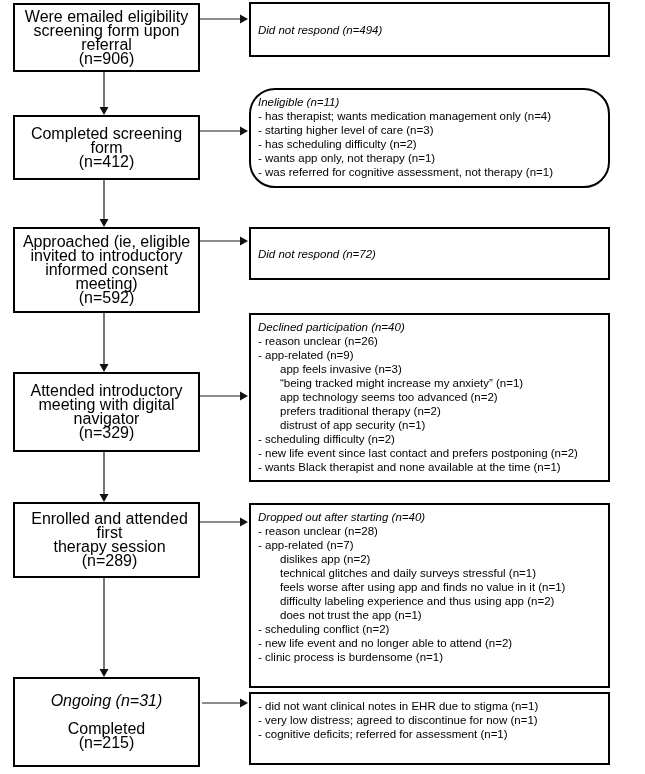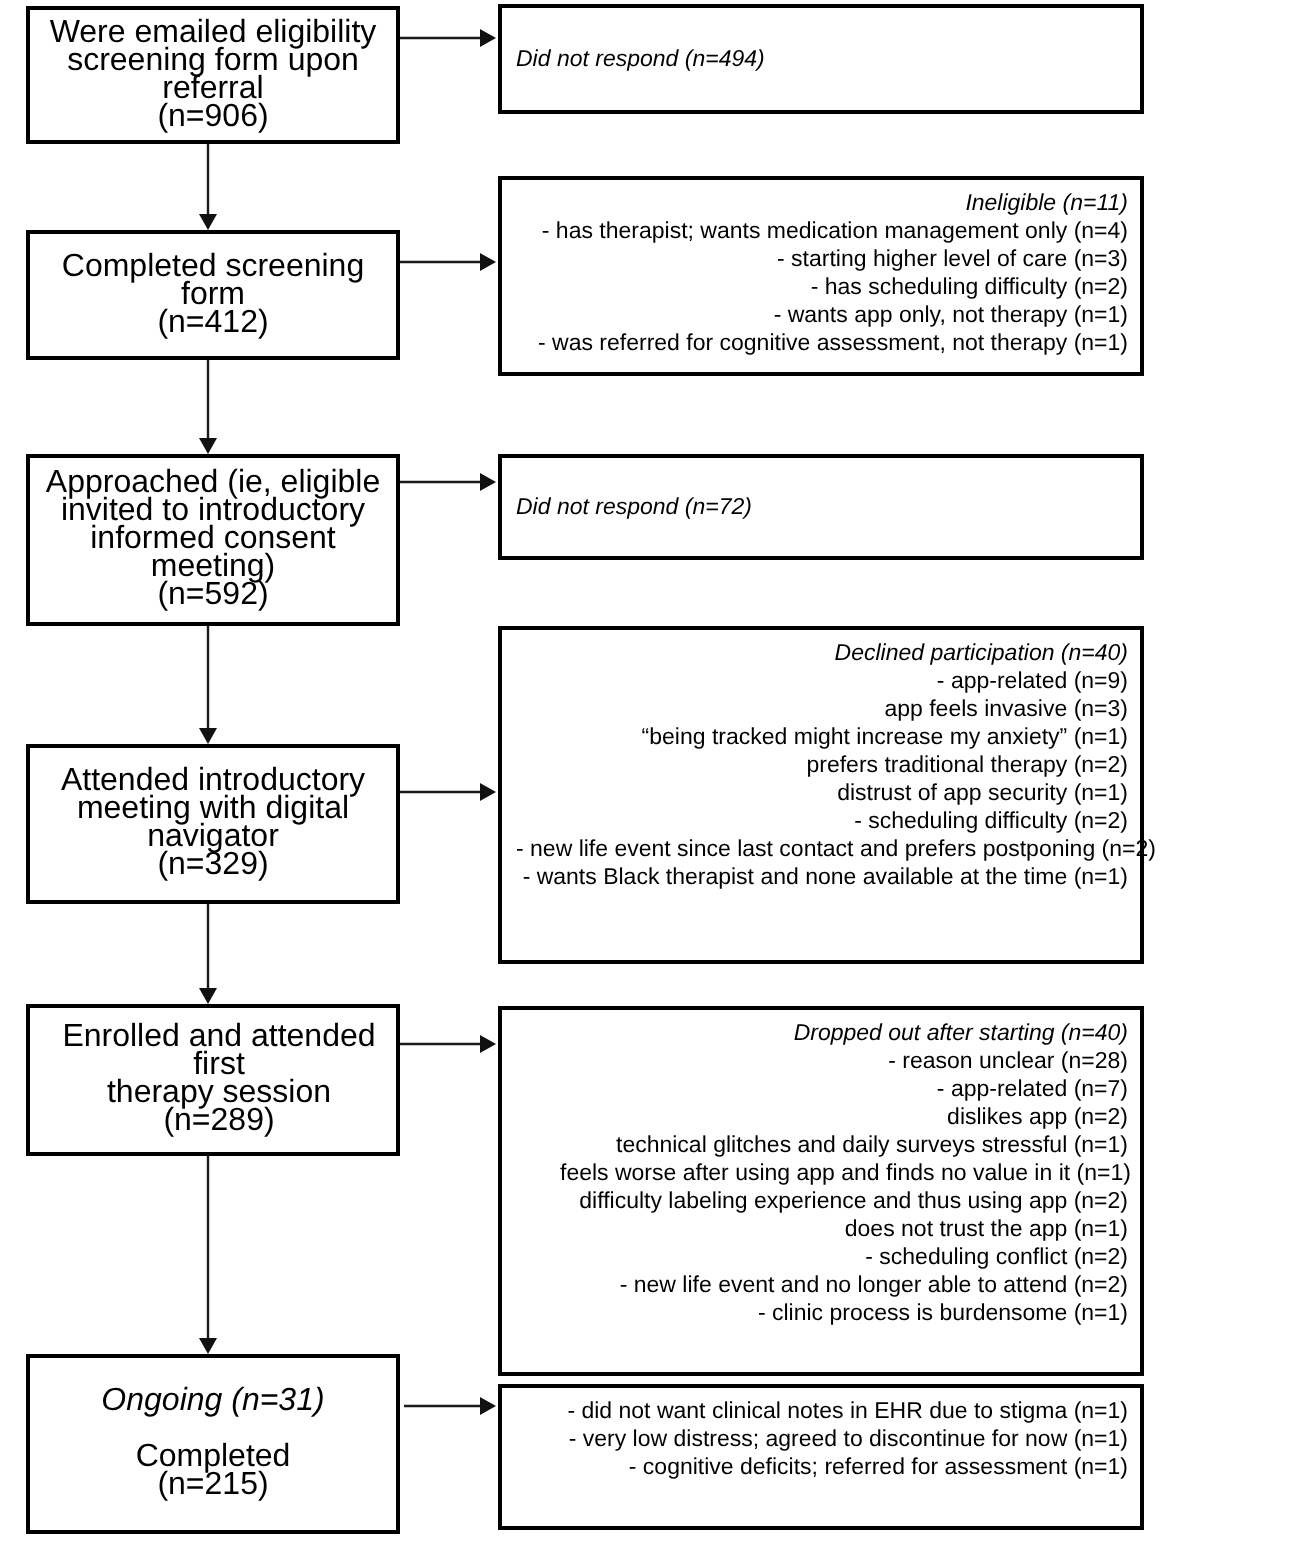--- a/index.html
+++ b/index.html
@@ -3,35 +3,35 @@
 <meta charset="utf-8">
 <style>
   html,body{margin:0;padding:0;background:#ffffff;}
   .canvas{position:relative;width:645px;height:774px;background:#ffffff;
           font-family:"Liberation Sans",sans-serif;color:#000;overflow:hidden;}
   .arrows{position:absolute;left:0;top:0;width:645px;height:774px;pointer-events:none;}
   .box{position:absolute;box-sizing:border-box;border:2px solid #000;background:#fff;}
   .leftbox{left:13px;width:187px;display:flex;flex-direction:column;align-items:center;
            justify-content:center;text-align:center;font-size:16px;line-height:14px;
            white-space:pre-line;padding:2px 6px;}
-  .rightbox{left:249px;width:323px;font-size:11.5px;line-height:14px;padding:5px 6px 0 7px;text-align:right;}
+  .rightbox{left:249px;width:361px;font-size:11.5px;line-height:14px;padding:5px 6px 0 7px;}
   .rightbox.vcenter{display:flex;align-items:center;padding:0 6px 0 7px;}
   .title{font-style:italic;}
   .line{white-space:pre;}
   .line.ind{padding-left:22px;}
   .italic{font-style:italic;}
   .gap{height:14px;}
   .lb1{top:3px;height:69px;}
   .lb2{top:115px;height:65px;}
   .lb3{top:227px;height:86px;}
   .lb4{top:372px;height:80px;}
   .lb5{top:502px;height:76px;padding-left:12px;}
   .lb6{top:677px;height:90px;}
   .rb1{top:2px;height:55px;}
-  .rb2{top:88px;height:100px;}
+  .rb2{top:88px;height:100px;border-radius:26px;}
   .rb3{top:227px;height:53px;}
   .rb4{top:313px;height:169px;}
   .rb5{top:503px;height:185px;}
   .rb6{top:692px;height:73px;}
 </style>
 </head>
 <body>
 
 <div class="canvas">
 
@@ -121,23 +121,25 @@
       </div>
   </div>
 
   <div class="box rightbox vcenter rb3">
     <div class="title">Did not respond (n=72)</div>
   </div>
 
   <div class="box rightbox rb4">
     <div class="title">Declined participation (n=40)</div>
     <div>
+        <div class="line">- reason unclear (n=26)</div>
         <div class="line">- app-related (n=9)</div>
         <div class="line ind">app feels invasive (n=3)</div>
         <div class="line ind">“being tracked might increase my anxiety” (n=1)</div>
+        <div class="line ind">app technology seems too advanced (n=2)</div>
         <div class="line ind">prefers traditional therapy (n=2)</div>
         <div class="line ind">distrust of app security (n=1)</div>
         <div class="line">- scheduling difficulty (n=2)</div>
         <div class="line">- new life event since last contact and prefers postponing (n=2)</div>
         <div class="line">- wants Black therapist and none available at the time (n=1)</div>
       </div>
   </div>
 
   <div class="box rightbox rb5">
     <div class="title">Dropped out after starting (n=40)</div>

